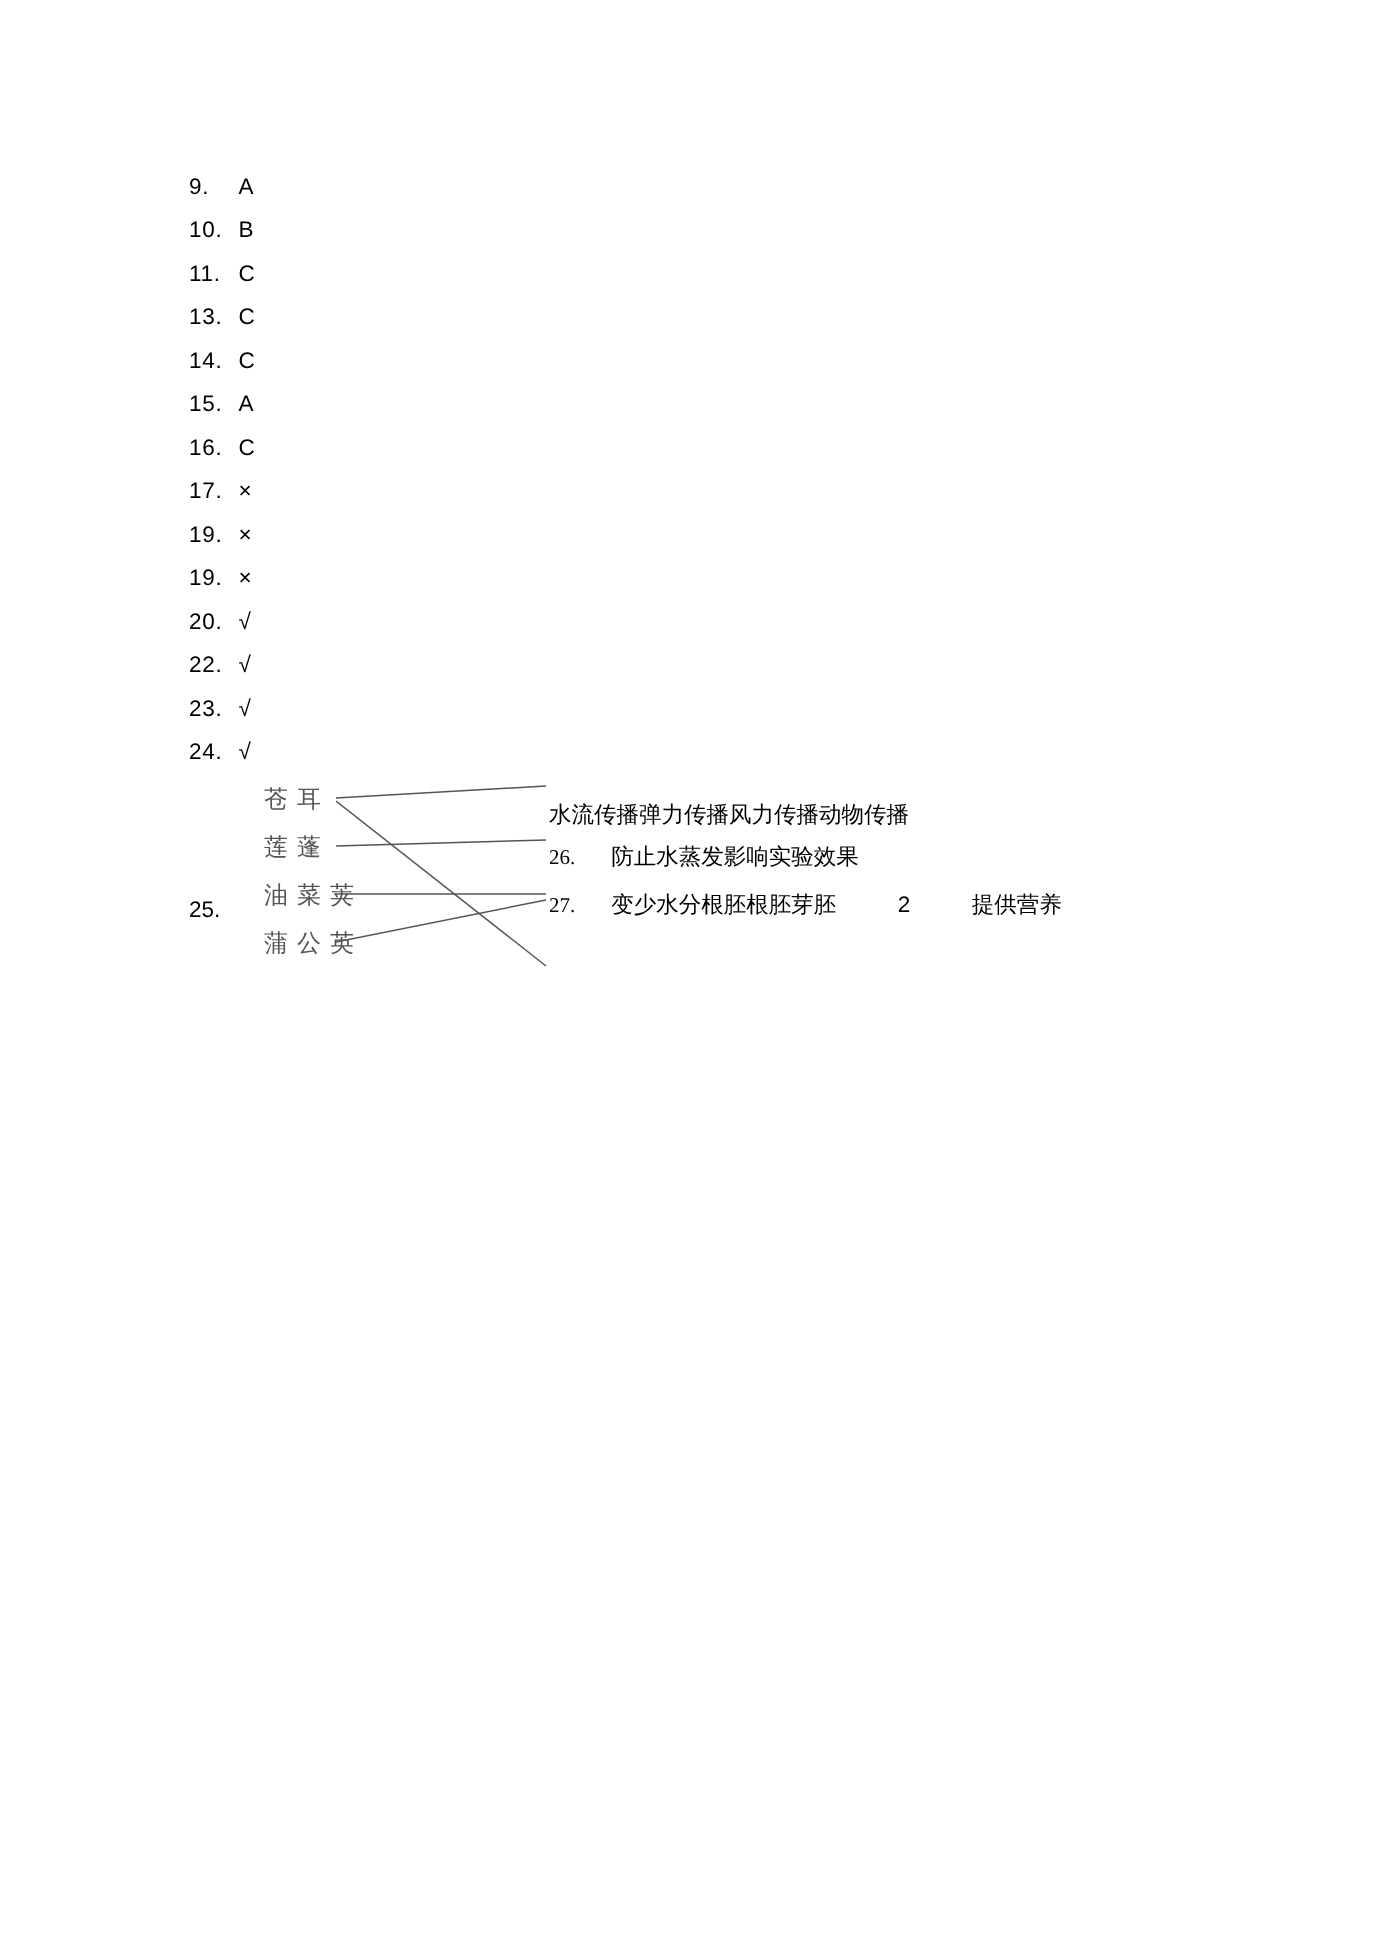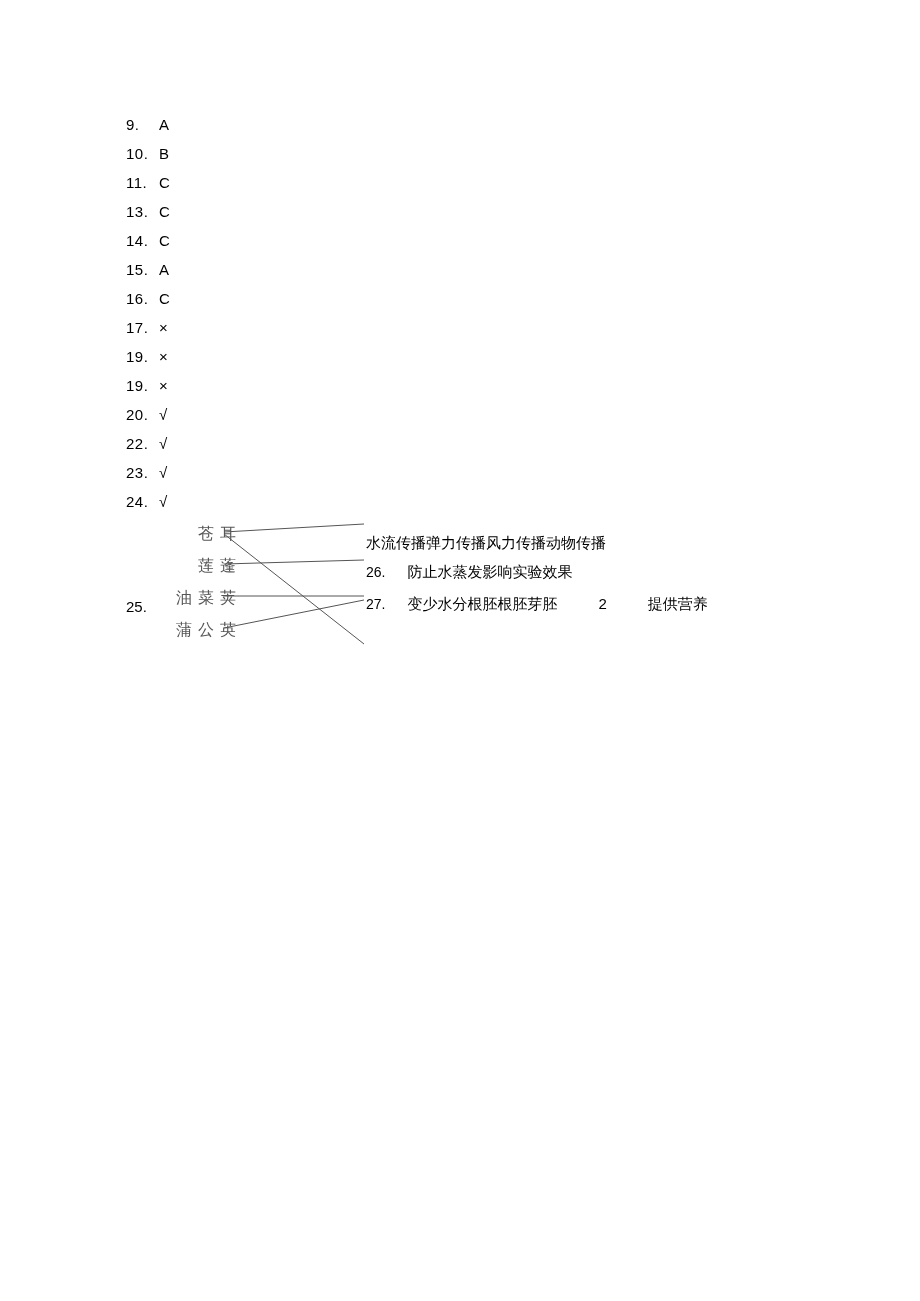--- a/index.html
+++ b/index.html
@@ -42,21 +42,20 @@
     font-family: Arial, sans-serif;
   }
   .q25-left {
     position: absolute;
     left: 50px;
     top: 0;
     font-size: 16px;
     color: #555;
     font-family: "SimSun", serif;
     letter-spacing: 6px;
-    text-align: right;
   }
   .q25-left div {
     height: 32px;
     line-height: 32px;
   }
   .q25-right-top {
     position: absolute;
     left: 240px;
     top: 16px;
     font-size: 15px;
@@ -71,21 +70,21 @@
     font-family: "SimSun", serif;
   }
   .q25-right-lines .line {
     height: 32px;
     line-height: 32px;
     white-space: nowrap;
   }
   .q25-right-lines .idx {
     display: inline-block;
     width: 38px;
-    font-family: Liberation Sans, sans-serif;
+    font-family: Liberation Serif, serif;
   }
   .q25-right-lines .txt {
     font-family: "SimSun", serif;
     font-size: 15px;
   }
   .q25-right-lines .gap {
     display: inline-block;
     width: 34px;
   }
   svg.match {

